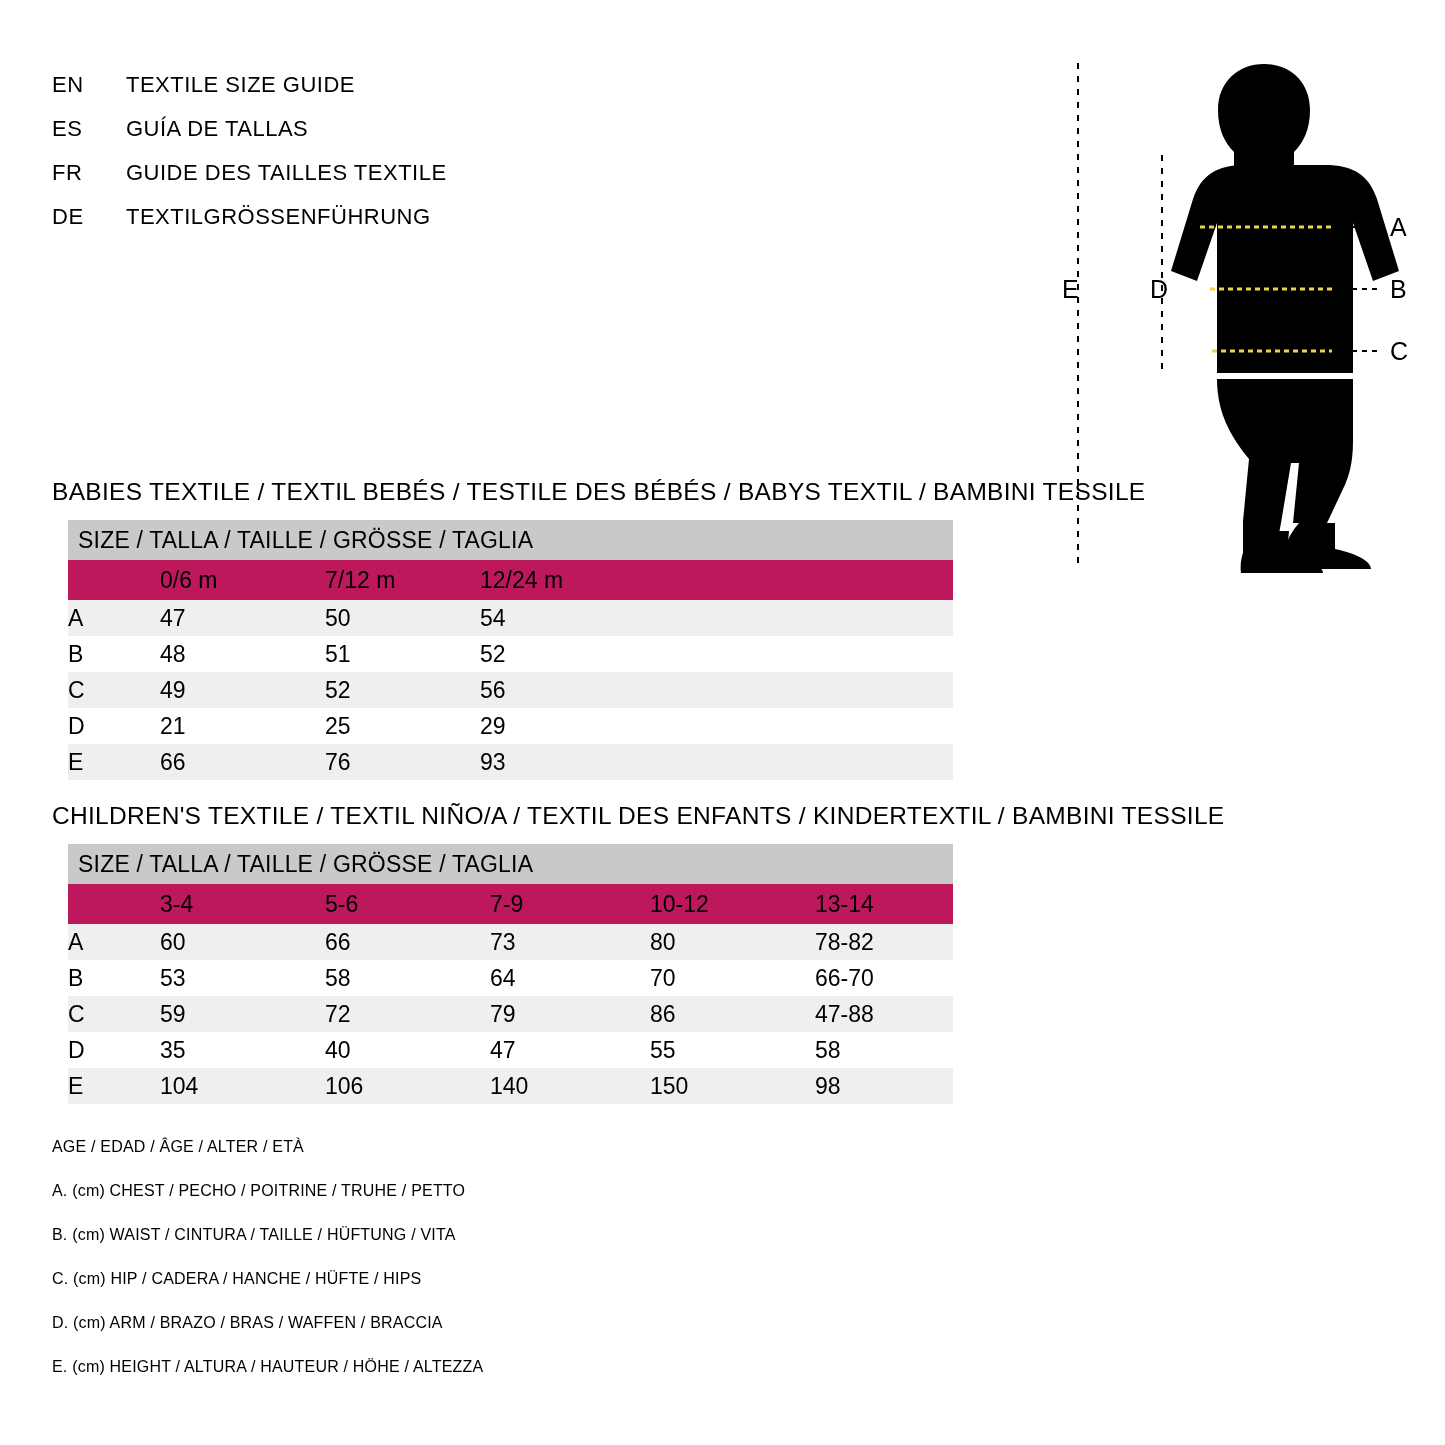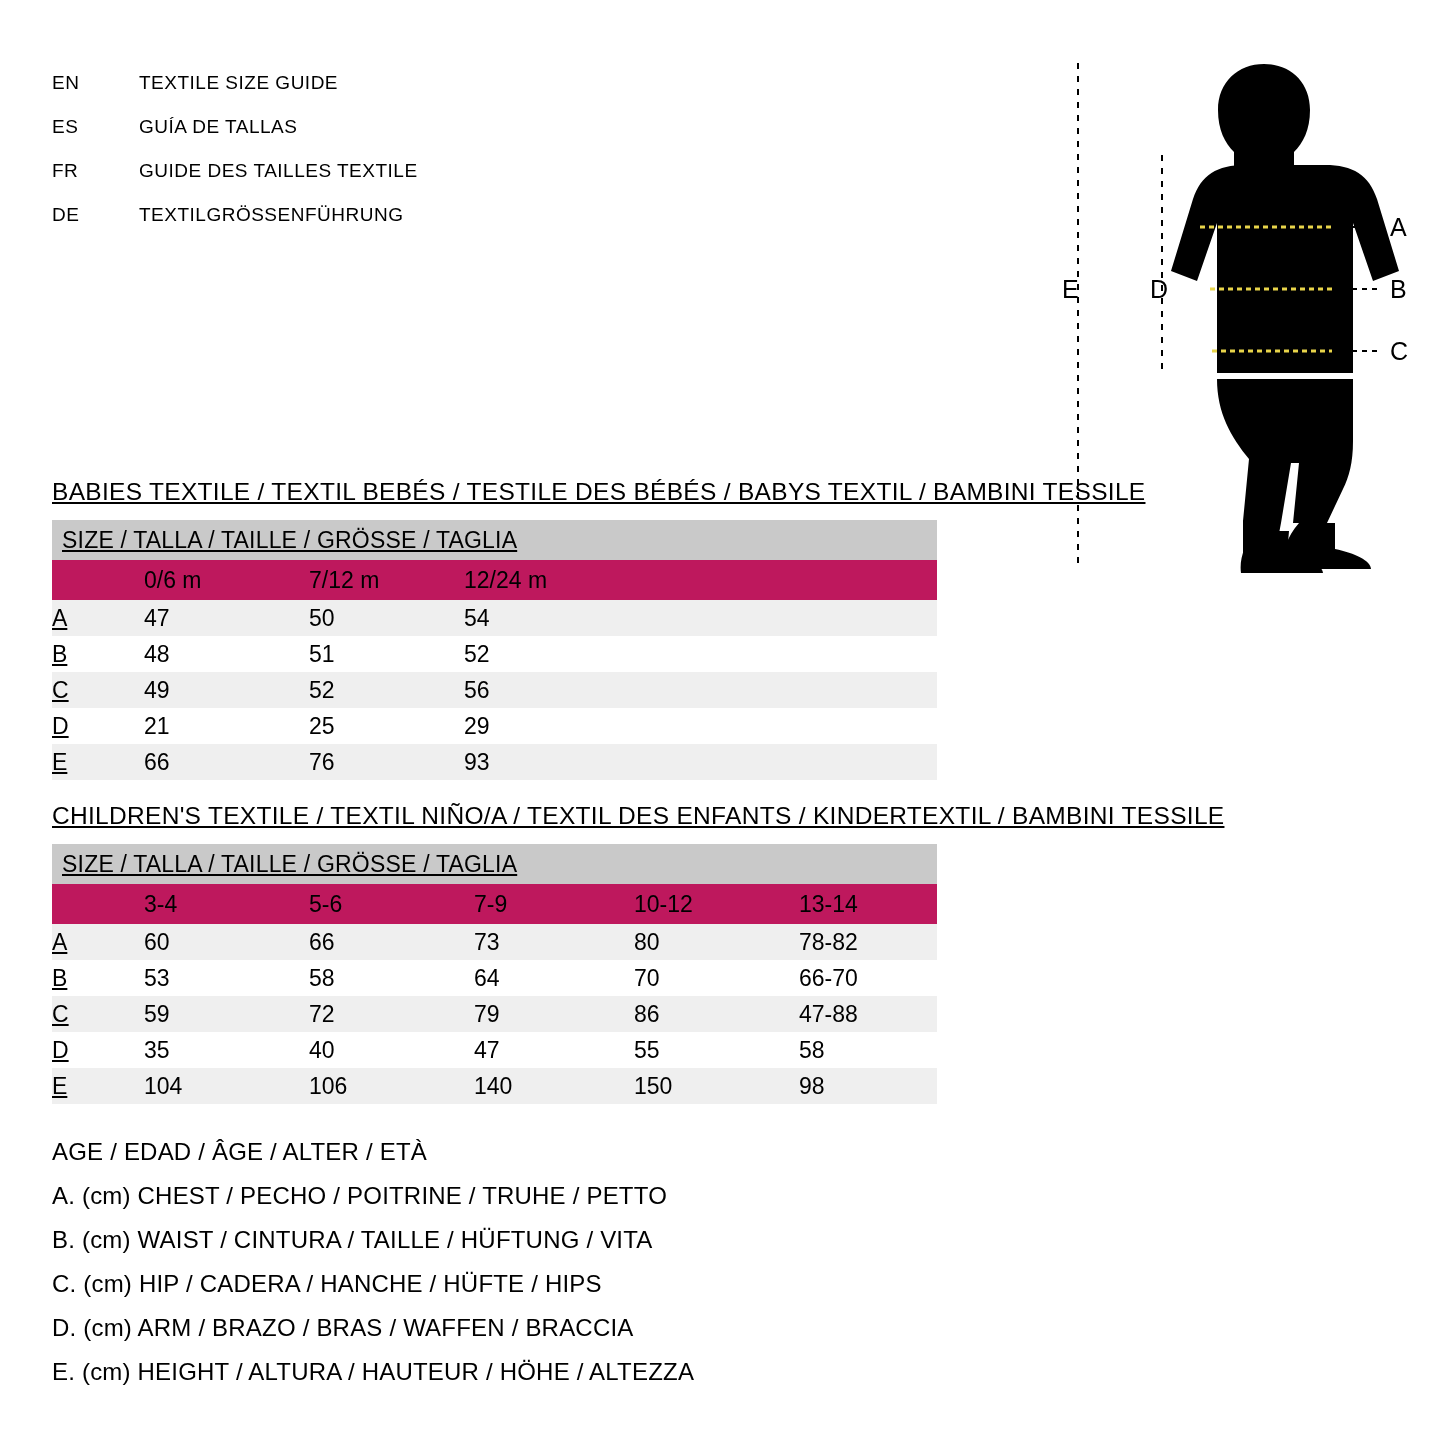--- a/index.html
+++ b/index.html
@@ -20,23 +20,22 @@
   .titles {
     position: absolute;
     left: 52px;
     top: 72px;
     width: 700px;
   }
   .title-row {
     display: flex;
     align-items: baseline;
     height: 44px;
-    font-size: 19px;
+    font-size: 22px;
     letter-spacing: 0.5px;
-    gap: 13px;
   }
   .title-lang {
     width: 74px;
     flex: 0 0 74px;
   }
   .title-text {
     flex: 1;
   }
 
   
@@ -49,32 +48,32 @@
   }
   .figure svg {
     display: block;
   }
 
   
   .section {
     position: absolute;
     left: 52px;
     width: 1340px;
-    text-decoration: underline;
   }
   .section-heading {
     font-size: 24.5px;
     letter-spacing: 0.3px;
     margin-bottom: 14px;
     white-space: nowrap;
   }
   table.size-table {
     border-collapse: collapse;
     width: 885px;
     table-layout: fixed;
+    margin-left: 16px;
   }
   table.size-table td,
   table.size-table th {
     padding: 0;
     font-weight: normal;
     font-size: 23px;
     height: 36px;
     vertical-align: middle;
   }
   tr.head-row td {
@@ -107,21 +106,21 @@
   }
 
   
   .legend {
     position: absolute;
     left: 52px;
     top: 1138px;
     width: 900px;
   }
   .legend-line {
-    font-size: 24px;
+    font-size: 16px;
     height: 44px;
     letter-spacing: 0.2px;
     white-space: nowrap;
   }
 </style>
 </head>
 <body>
 
 <div class="titles">
   <div class="title-row">

